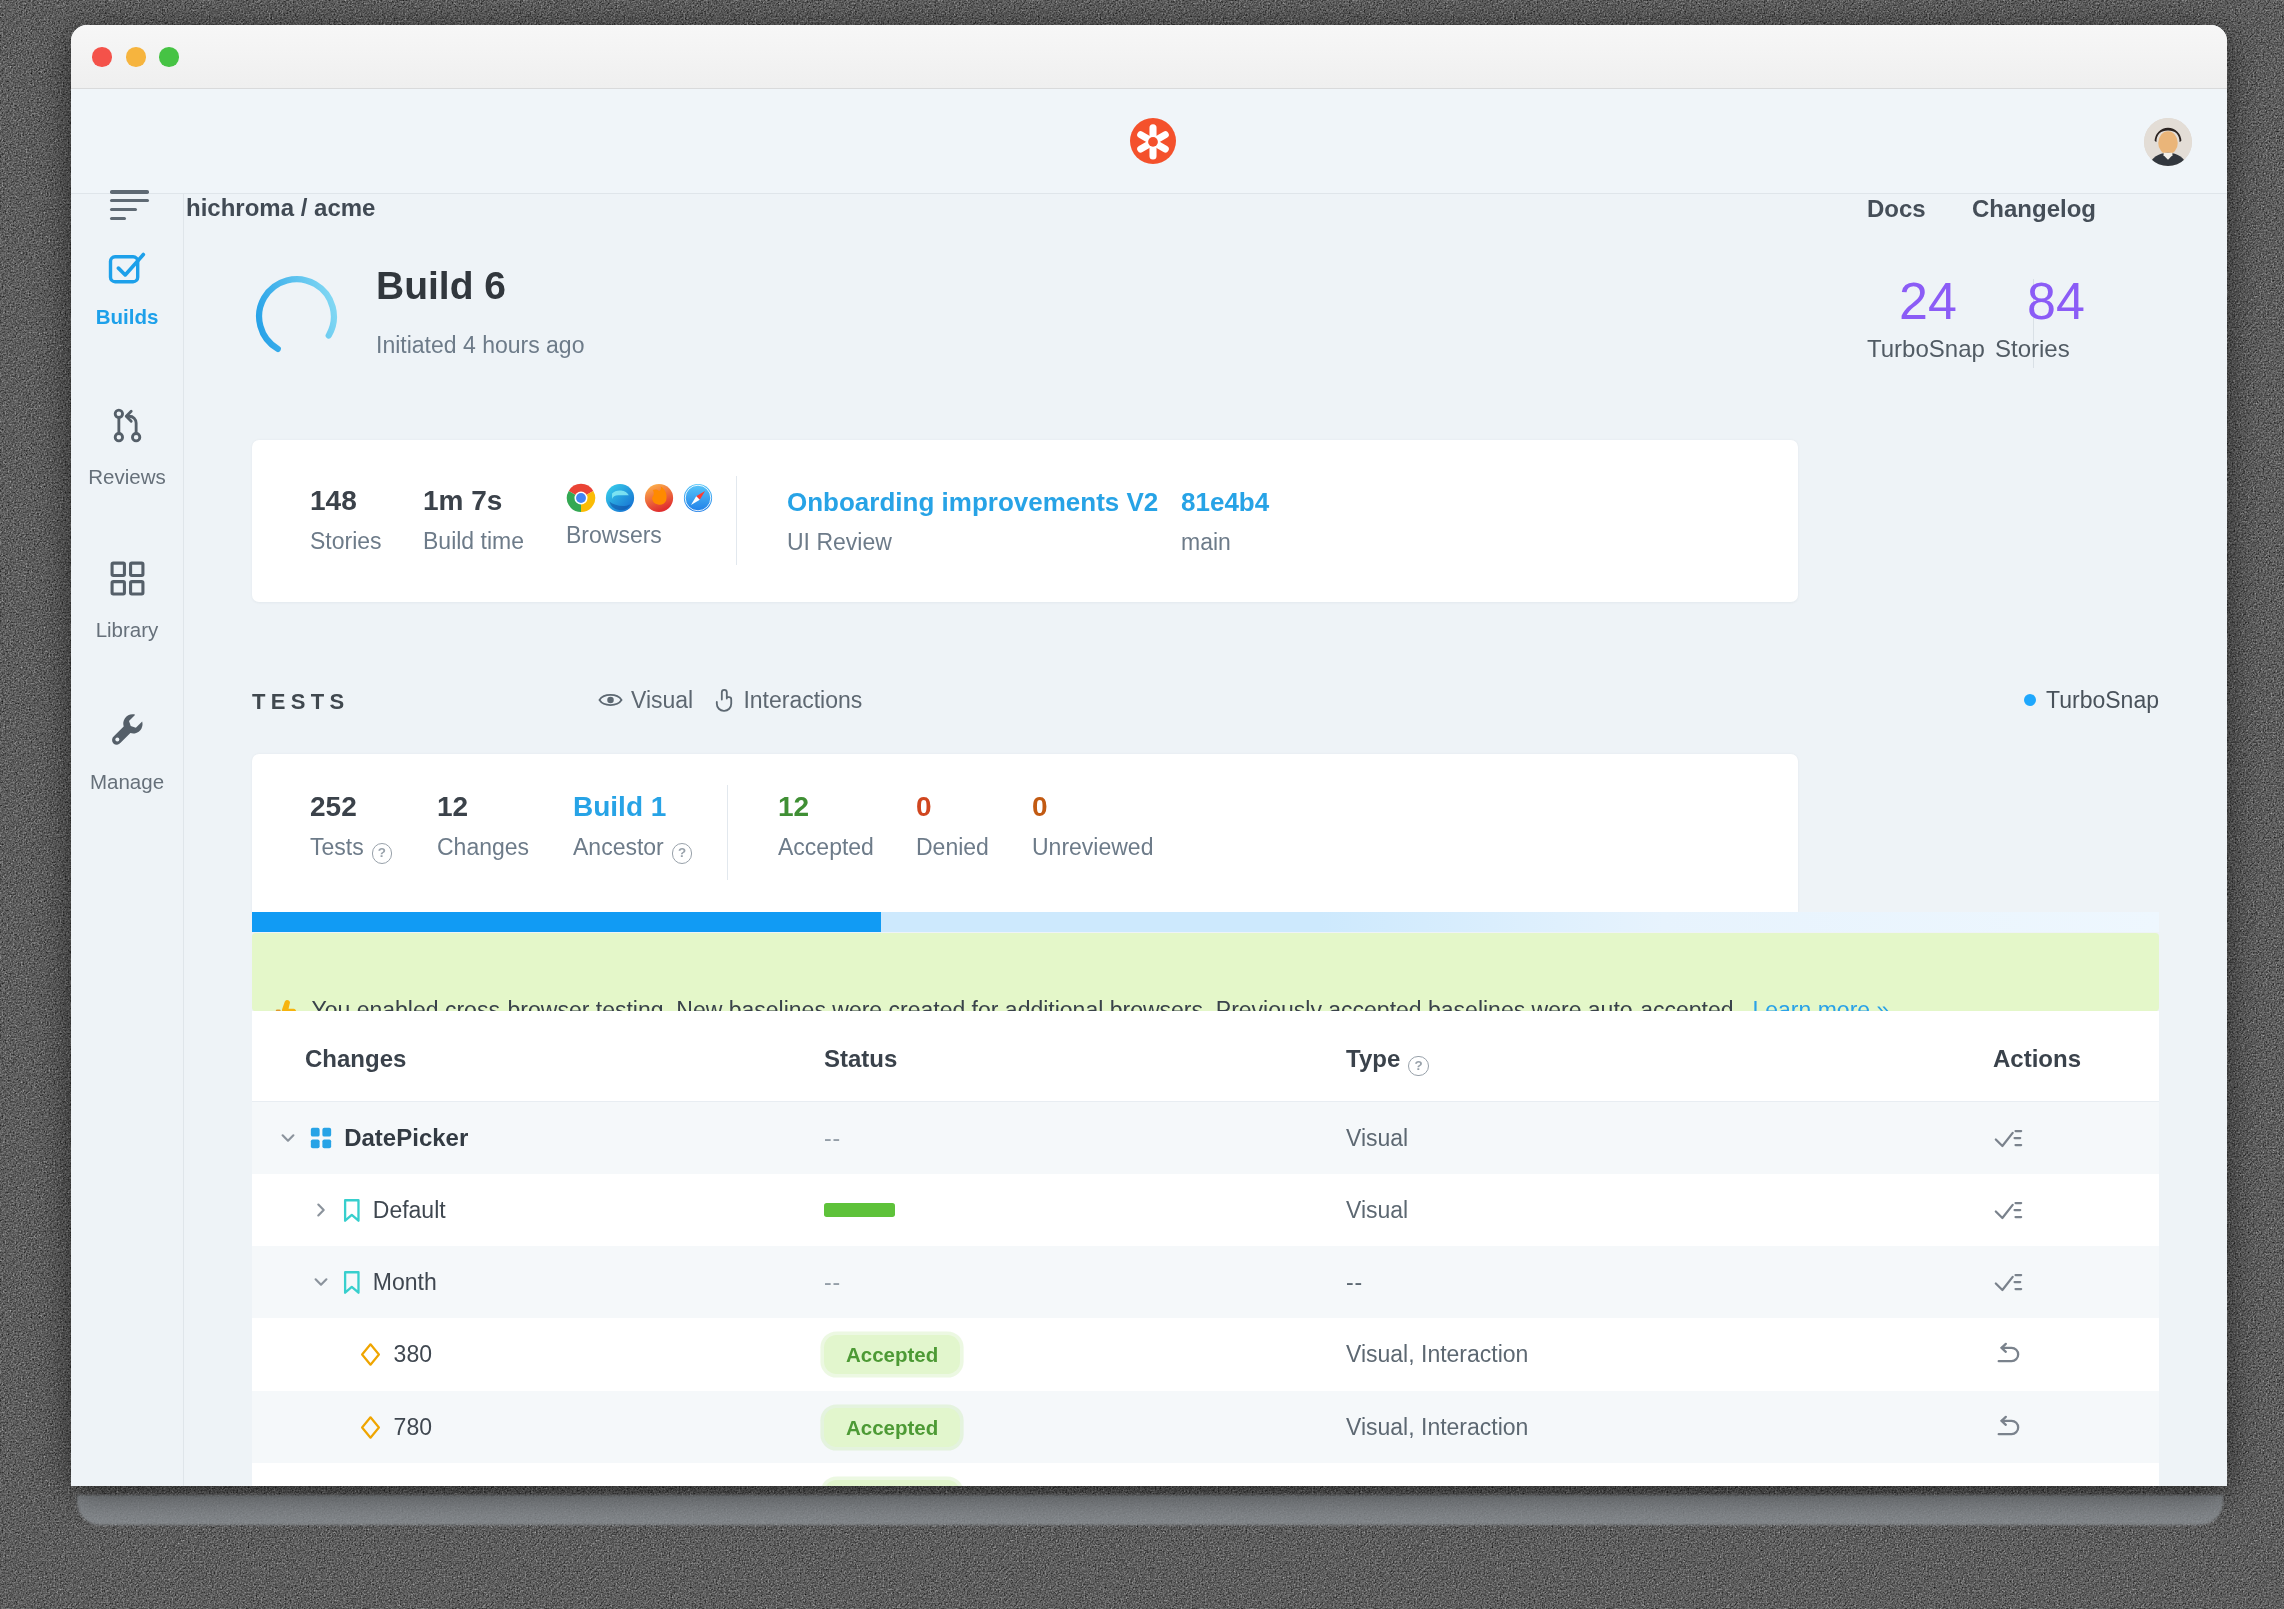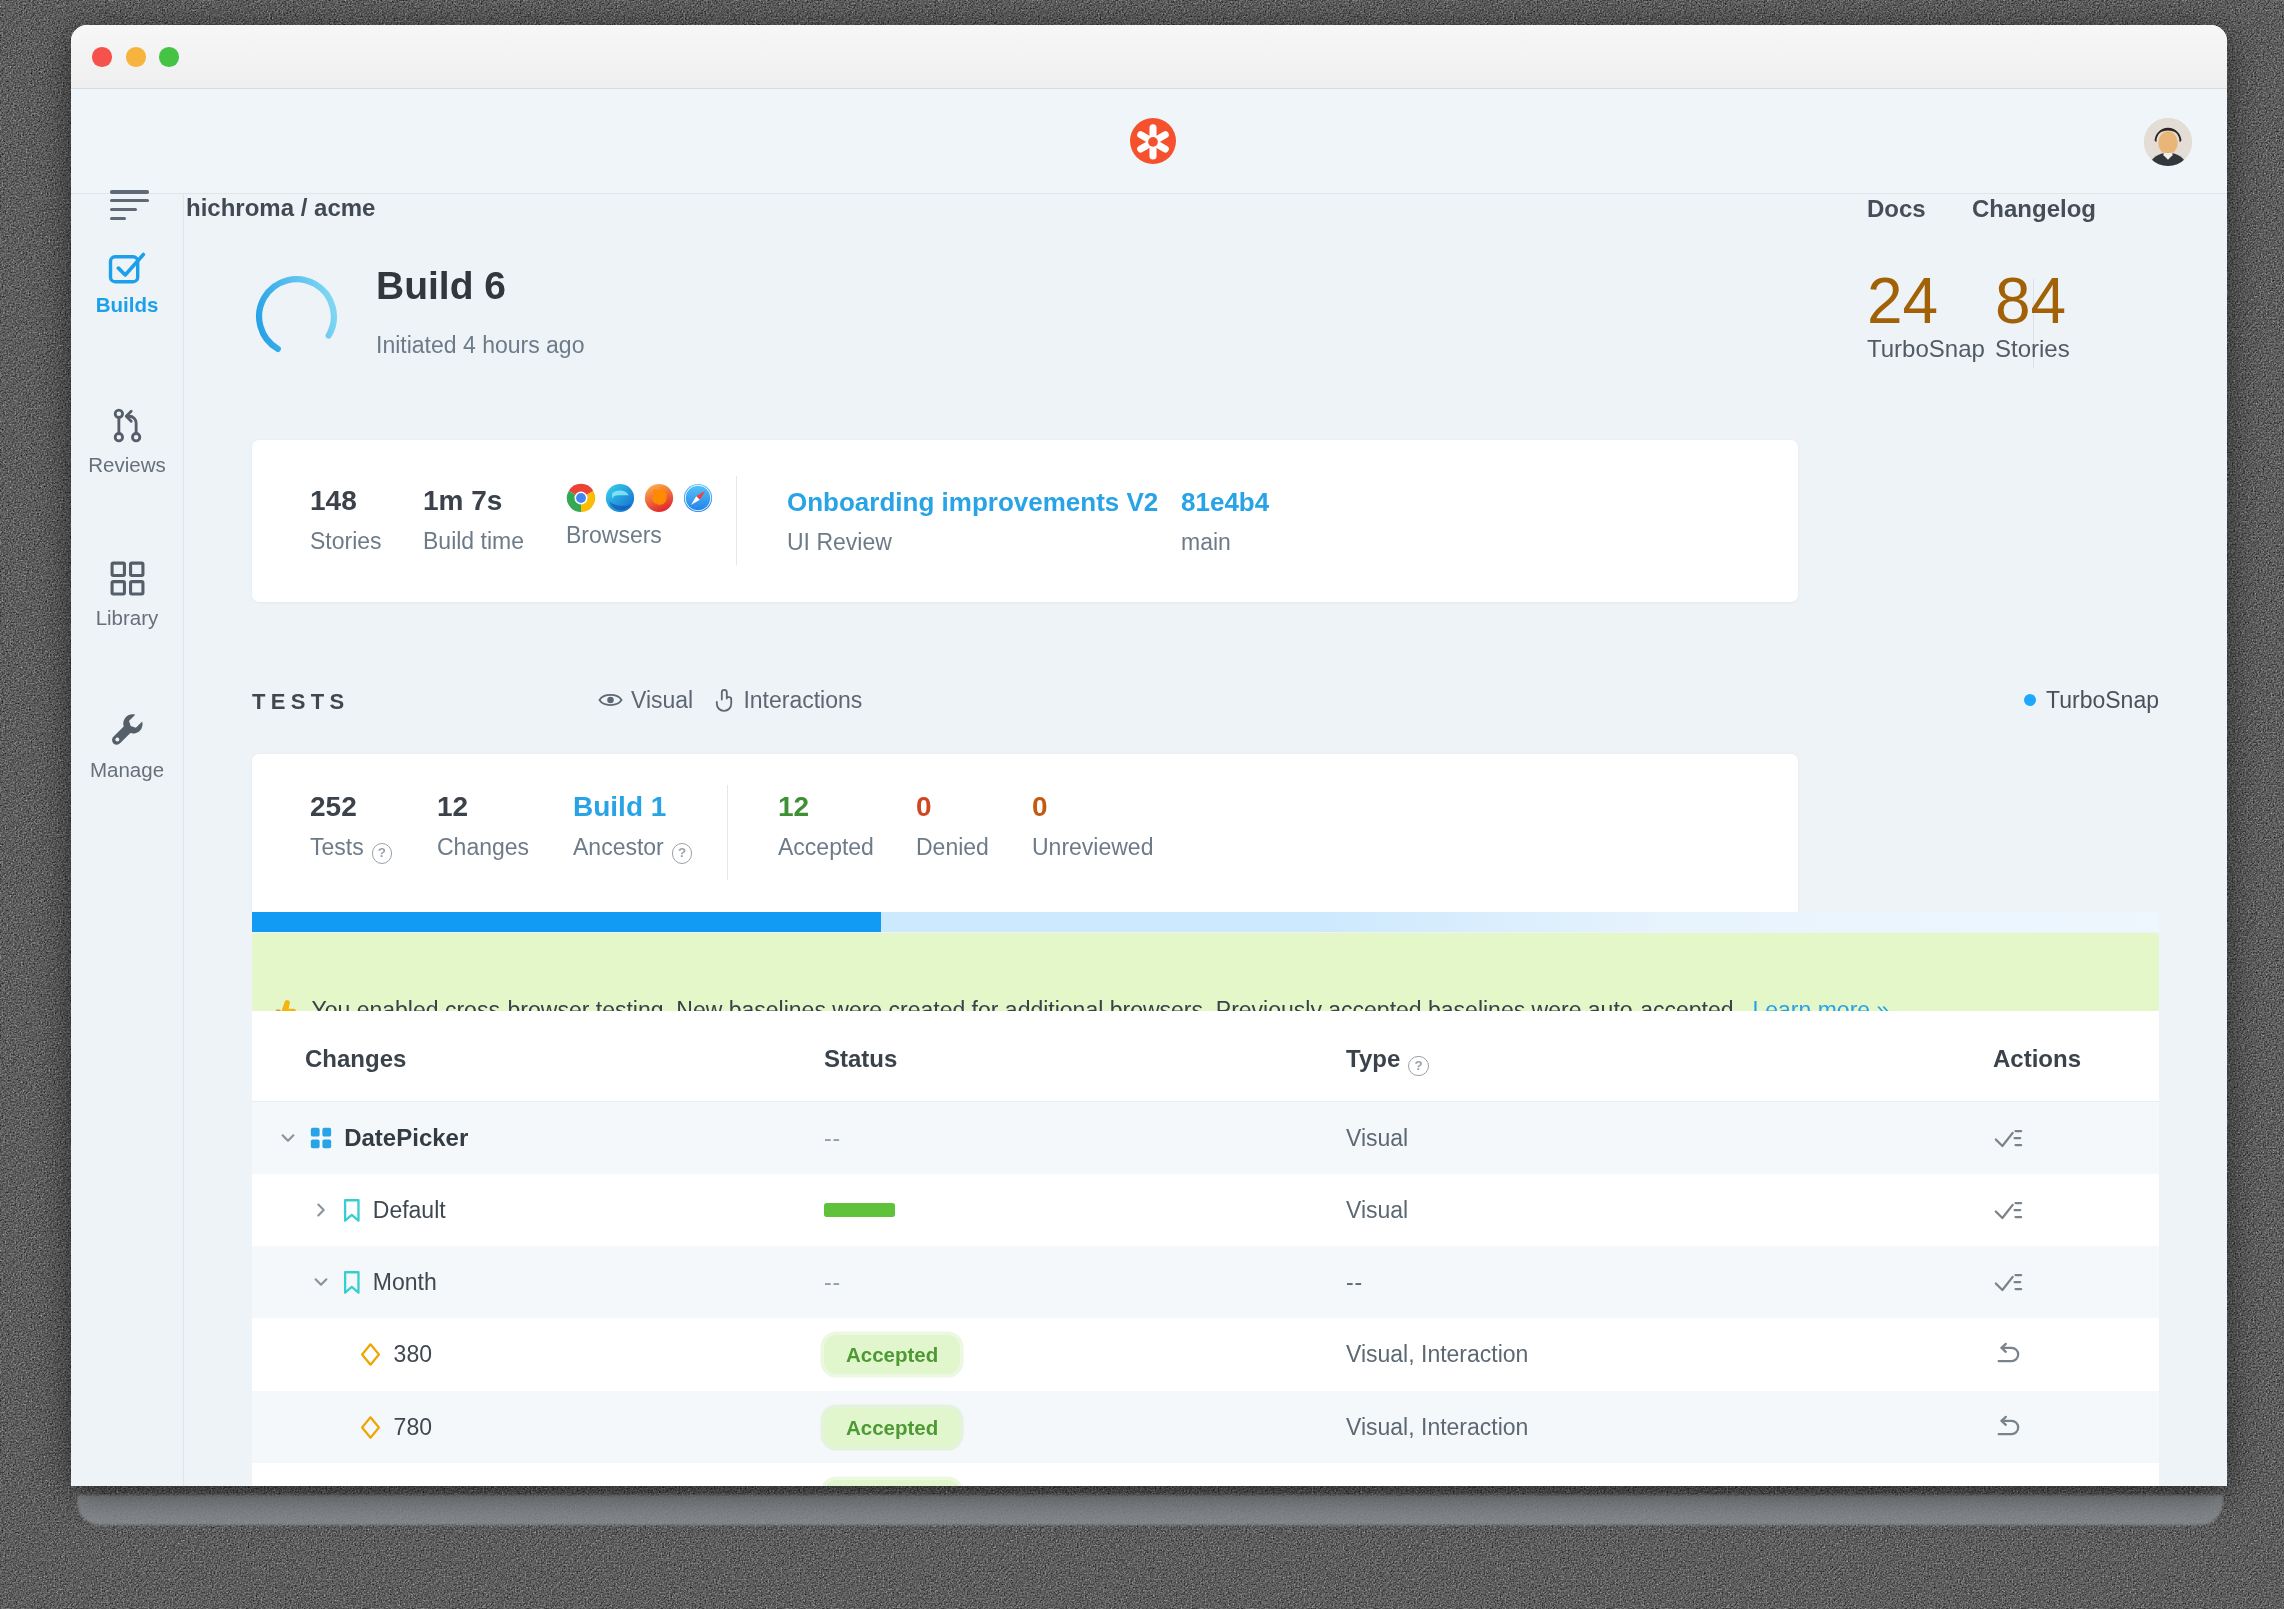--- a/index.html
+++ b/index.html
@@ -23,29 +23,29 @@
   .hamburger { position:absolute; left:39px; top:101px; width:41px; height:36px; cursor:pointer; }
   .hamburger i { display:block; height:3.6px; border-radius:1.8px; background:#5f6a74; margin-bottom:5.3px; }
   .project-title { position:absolute; left:115px; top:105px; font-size:24px; font-weight:600; color:#414a54; }
   .logo { position:absolute; left:1059px; top:28.5px; width:46px; height:46px; }
   .nav-link { position:absolute; top:106px; font-size:24px; font-weight:600; color:#454e58; cursor:pointer; }
   .avatar { position:absolute; left:2073px; top:28.5px; width:48px; height:48px; border-radius:50%; overflow:hidden; background:#ddd6cf; }
 
   
   .sidebar-border { position:absolute; left:112px; top:169px; width:0.9px; height:1292px; background:#dfe5ea; }
   .side-item { position:absolute; left:0; width:112px; text-align:center; cursor:pointer; }
-  .side-item .lbl { display:block; margin-top:6px; font-size:20.5px; color:#66707a; }
+  .side-item .lbl { display:block; margin-top:18px; font-size:20.5px; color:#66707a; }
   .side-item.active .lbl { color:#1da0ea; font-weight:700; }
 
   
   .page-title { position:absolute; left:305px; top:239px; font-size:39px; font-weight:700; color:#31373d; }
   .page-sub   { position:absolute; left:305px; top:307px; font-size:23px; color:#6d7b89; }
   .spinner { position:absolute; left:181px; top:247px; }
   .bigstat { position:absolute; top:250px; }
-  .bigstat .v { font-size:64px; color:#a16207; line-height:53px; }
+  .bigstat .v { font-size:52px; color:#8b5cf6; line-height:53px;margin-left:32px; }
   .bigstat .l { font-size:24px; color:#515b64; margin-top:7.1px; }
   .bigdiv { position:absolute; left:1962px; top:254px; width:0.9px; height:89px; background:#d9e0e6; }
 
   .card { position:absolute; left:181px; width:1546px; background:#fff; border-radius:7.1px; box-shadow:0 0.9px 2.7px rgba(0,30,60,.05); }
   .card1 { top:415px; height:162px; }
   .card2 { top:729px; height:158px; border-radius:7.1px 7.1px 0 0; }
   .stat { position:absolute; }
   .stat .v { font-size:28px; font-weight:700; color:#3b424a; line-height:32px; white-space:nowrap; }
   .stat .l { font-size:23px; color:#6d7b89; margin-top:10.7px; white-space:nowrap; }
   .stat .v.link { color:#27a3e6; font-size:26px; cursor:pointer; }

